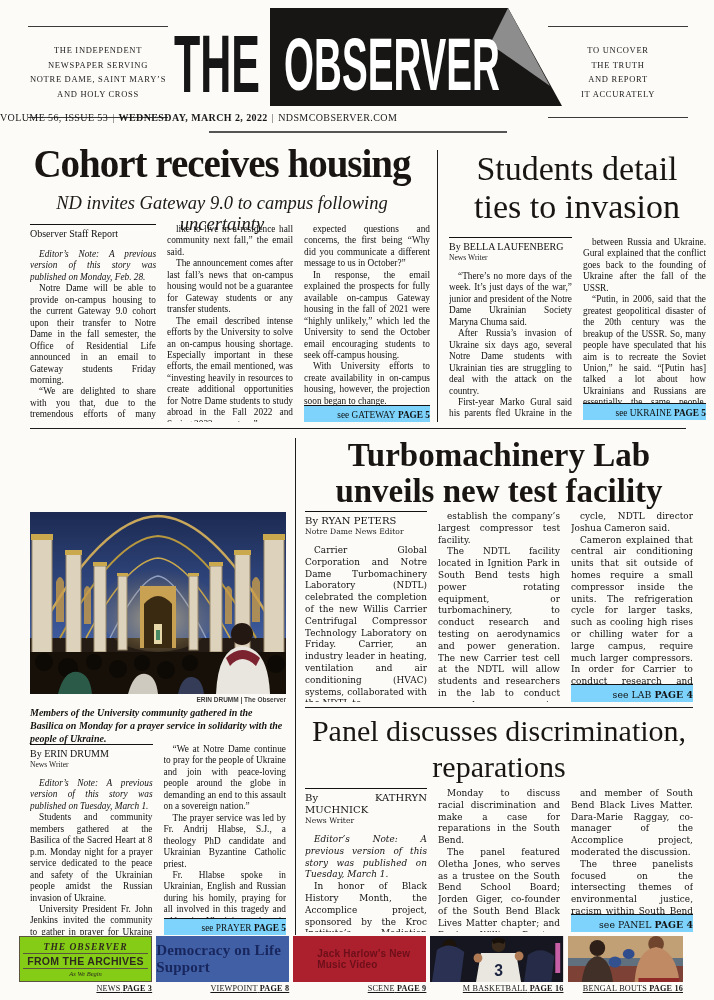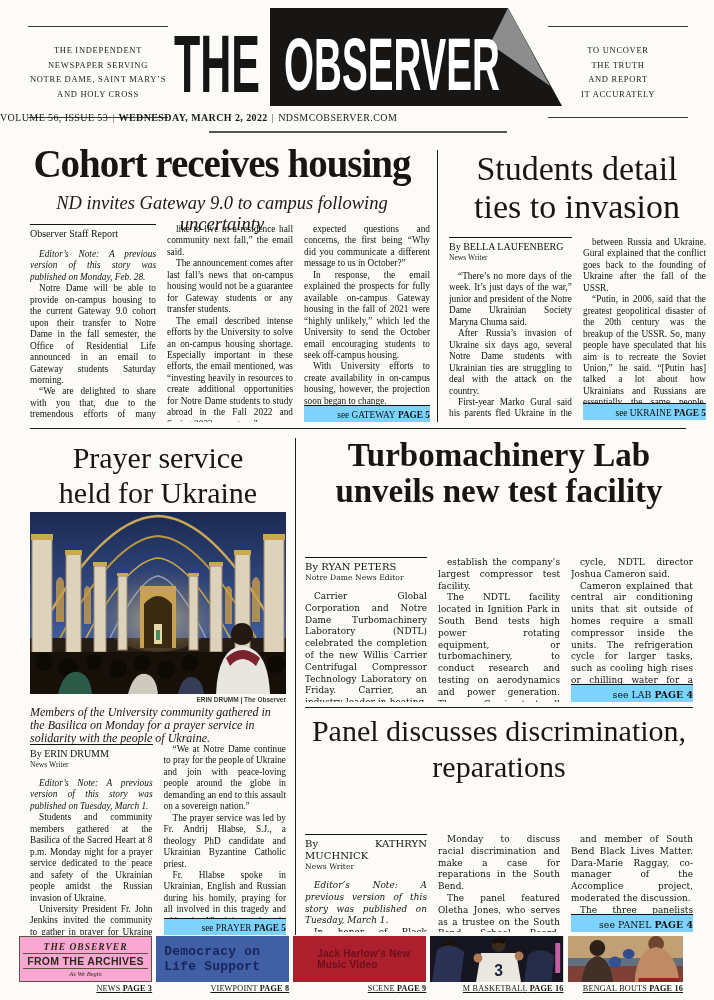--- a/index.html
+++ b/index.html
@@ -46,67 +46,67 @@
     border-top:1px solid #121212; padding-top:4px; padding-bottom:1px;
     text-align:right; font-size:9.3px; background:#7dd3fc;
   }
   .jump b { font-weight:bold; }
   .col.has-jump { padding-bottom:20px; }
 
   .vrule { position:absolute; border-left:1px solid #1d1d1d; }
   .hrule { position:absolute; border-top:1px solid #1d1d1d; }
 
   
-  .wide-font .col { font-family:"DejaVu Serif", serif; font-size:8.9px; line-height:11.8px; letter-spacing:.05px;margin-top:46px; }
+  .wide-font .col { font-family:"DejaVu Serif", serif; font-size:8.9px; line-height:11.8px; letter-spacing:.05px; }
 
   
   .lead-headline { position:absolute; left:14px; top:143px; width:416px; font-size:39px; line-height:42px; letter-spacing:-1px; }
   .lead-sub { position:absolute; left:14px; top:193px; width:416px; }
   .lead-cols { left:30px; top:224px; width:400px; height:198px; }
 
   
   .inv-headline { position:absolute; left:450px; top:150px; width:254px; font-size:34px; line-height:38px; font-weight:normal; }
   .inv-cols { left:449px; top:237px; width:257px; height:183px; }
 
   
   .prayer-headline { position:absolute; left:46px; top:440px; width:224px; font-size:30px; line-height:35px; font-weight:normal; }
   .prayer-photo { position:absolute; left:30px; top:512px; width:256px; height:182px; }
   .photo-credit { position:absolute; left:30px; top:696px; width:256px; text-align:right;
     font-family:"Liberation Sans", sans-serif; font-size:6.5px; font-weight:bold; color:#3c3c3c; }
   .photo-caption { position:absolute; left:30px; top:706px; width:256px;
-    font-weight:normal; font-style:italic; font-size:12px; line-height:13px; color:#16130f; }
+    font-weight:bold; font-style:italic; font-size:10px; line-height:13px; color:#16130f; }
   .prayer-cols { left:30px; top:744px; width:256px; height:191px; }
 
   
   .lab-headline { position:absolute; left:305px; top:437px; width:388px; font-size:33px; line-height:36px; }
   .lab-cols { left:305px; top:511px; width:388px; height:191px; }
   .lab-rule { left:305px; top:707px; width:388px; }
 
   
   .panel-headline { position:absolute; left:310px; top:713px; width:378px; font-size:30px; line-height:36px; font-weight:normal; }
   .panel-cols { left:305px; top:788px; width:388px; height:144px; }
 
   
   .footer { position:absolute; left:19px; top:936px; width:678px; display:flex; }
   .teaser { width:136px; margin-right:4px; }
   .teaser:last-child { width:118px; margin-right:14px; }
   .thumb { height:46px; width:100%; overflow:hidden; position:relative; }
   .t-label { text-align:right; font-size:8.2px; padding-top:2px; letter-spacing:.2px; color:#161616;text-decoration:underline; }
   .t-label b { font-weight:bold; }
 
-  .thumb-arch { background:#f9a8d4; border:1px solid #5a5340; display:flex; flex-direction:column;
+  .thumb-arch { background:#84cc16; border:1px solid #5a5340; display:flex; flex-direction:column;
     align-items:center; justify-content:center; color:#2e2a1d; }
   .arch-paper { font-style:italic; font-weight:bold; font-size:9.5px; letter-spacing:1px; line-height:10px; }
   .arch-title { font-weight:bold; font-size:10.5px; letter-spacing:.3px; line-height:12px;
     border-top:1px solid #5a5340; border-bottom:1px solid #5a5340; padding:1px 4px; margin:1px 0;
     font-family:"Liberation Sans", sans-serif; }
   .arch-sub { font-style:italic; font-size:6.5px; }
 
   .thumb-view { background:#415fa5; display:flex; align-items:center; justify-content:center; }
-  .view-title { color:#18265e; font-family:Liberation Mono, monospace; font-weight:bold; font-size:13px; letter-spacing:.2px;padding-left:8px; }
+  .view-title { color:#18265e; font-family:Liberation Serif, serif; font-weight:bold; font-size:15px; letter-spacing:.2px; }
 
   .thumb-scene { background:#ac1f2d; display:flex; align-items:center; justify-content:center; }
   .scene-title { color:#6d0f1a; font-family:"Liberation Sans", sans-serif; font-weight:bold; font-size:10px; letter-spacing:.2px;padding-left:24px; }
 </style>
 </head>
 <body>
 
 <div id="page">
 
   <div class="motto motto-left">
@@ -138,21 +138,21 @@
   <h1 class="headline hl-bold lead-headline">Cohort receives housing</h1>
   <div class="subhead lead-sub">ND invites Gateway 9.0 to campus following uncertainty</div>
 
   <div class="cols lead-cols">
     <div class="col">
       <div class="byline-block">
         <div class="byline-name">Observer Staff Report</div>
       </div>
       <div>
           <p class="graf note">Editor’s Note: A previous version of this story was published on Monday, Feb. 28.</p>
-          <p class="graf">Notre Dame will be able to provide on-campus housing to the current Gateway 9.0 cohort upon their transfer to Notre Dame in the fall semester, the Office of Residential Life announced in an email to Gateway students Saturday morning.</p>
+          <p class="graf">Notre Dame will be able to provide on-campus housing to the current Gateway 9.0 cohort upon their transfer to Notre Dame in the fall semester, the Office of Residential Life announced in an email to Gateway students Friday morning.</p>
           <p class="graf">“We are delighted to share with you that, due to the tremendous efforts of many around the University, we are now able to provide on-campus housing to Gateway 9.0 students who would</p>
         </div>
     </div>
     <div class="col">
       <div>
           <p class="graf">like to live in a residence hall community next fall,” the email said.</p>
           <p class="graf">The announcement comes after last fall’s news that on-campus housing would not be a guarantee for Gateway students or any transfer students.</p>
           <p class="graf">The email described intense efforts by the University to solve an on-campus housing shortage. Especially important in these efforts, the email mentioned, was “investing heavily in resources to create additional opportunities for Notre Dame students to study abroad in the Fall 2022 and Spring 2023 semesters.”</p>
         </div>
     </div>
@@ -191,21 +191,20 @@
           <p class="graf">“Putin, in 2006, said that the greatest geopolitical disaster of the 20th century was the breakup of the USSR. So, many people have speculated that his aim is to recreate the Soviet Union,” he said. “[Putin has] talked a lot about how Ukrainians and Russians are essentially the same people. He’s denied the existence of [the] Ukrainian state.”</p>
         </div>
       <div class="jump">
         <span>see UKRAINE</span>&nbsp;<b>PAGE 5</b>
       </div>
     </div>
   </div>
 
   <div class="hrule" style="left:30px; top:428px; width:656px;"></div>
 
-  <h2 class="headline prayer-headline">Prayer service held for Ukraine</h2>
 
   <svg class="prayer-photo" viewBox="0 0 256 182" preserveAspectRatio="none">
     <defs>
       <linearGradient id="vault" x1="0" y1="0" x2="0" y2="1">
         <stop offset="0" stop-color="#1c2a52"></stop>
           <stop offset="1" stop-color="#3d5a9c"></stop>
       </linearGradient>
       <radialGradient id="glow" cx="0.5" cy="0.6" r="0.6">
         <stop offset="0" stop-color="#ecd28c"></stop>
           <stop offset="1" stop-color="#8c6f3a" stop-opacity="0"></stop>

